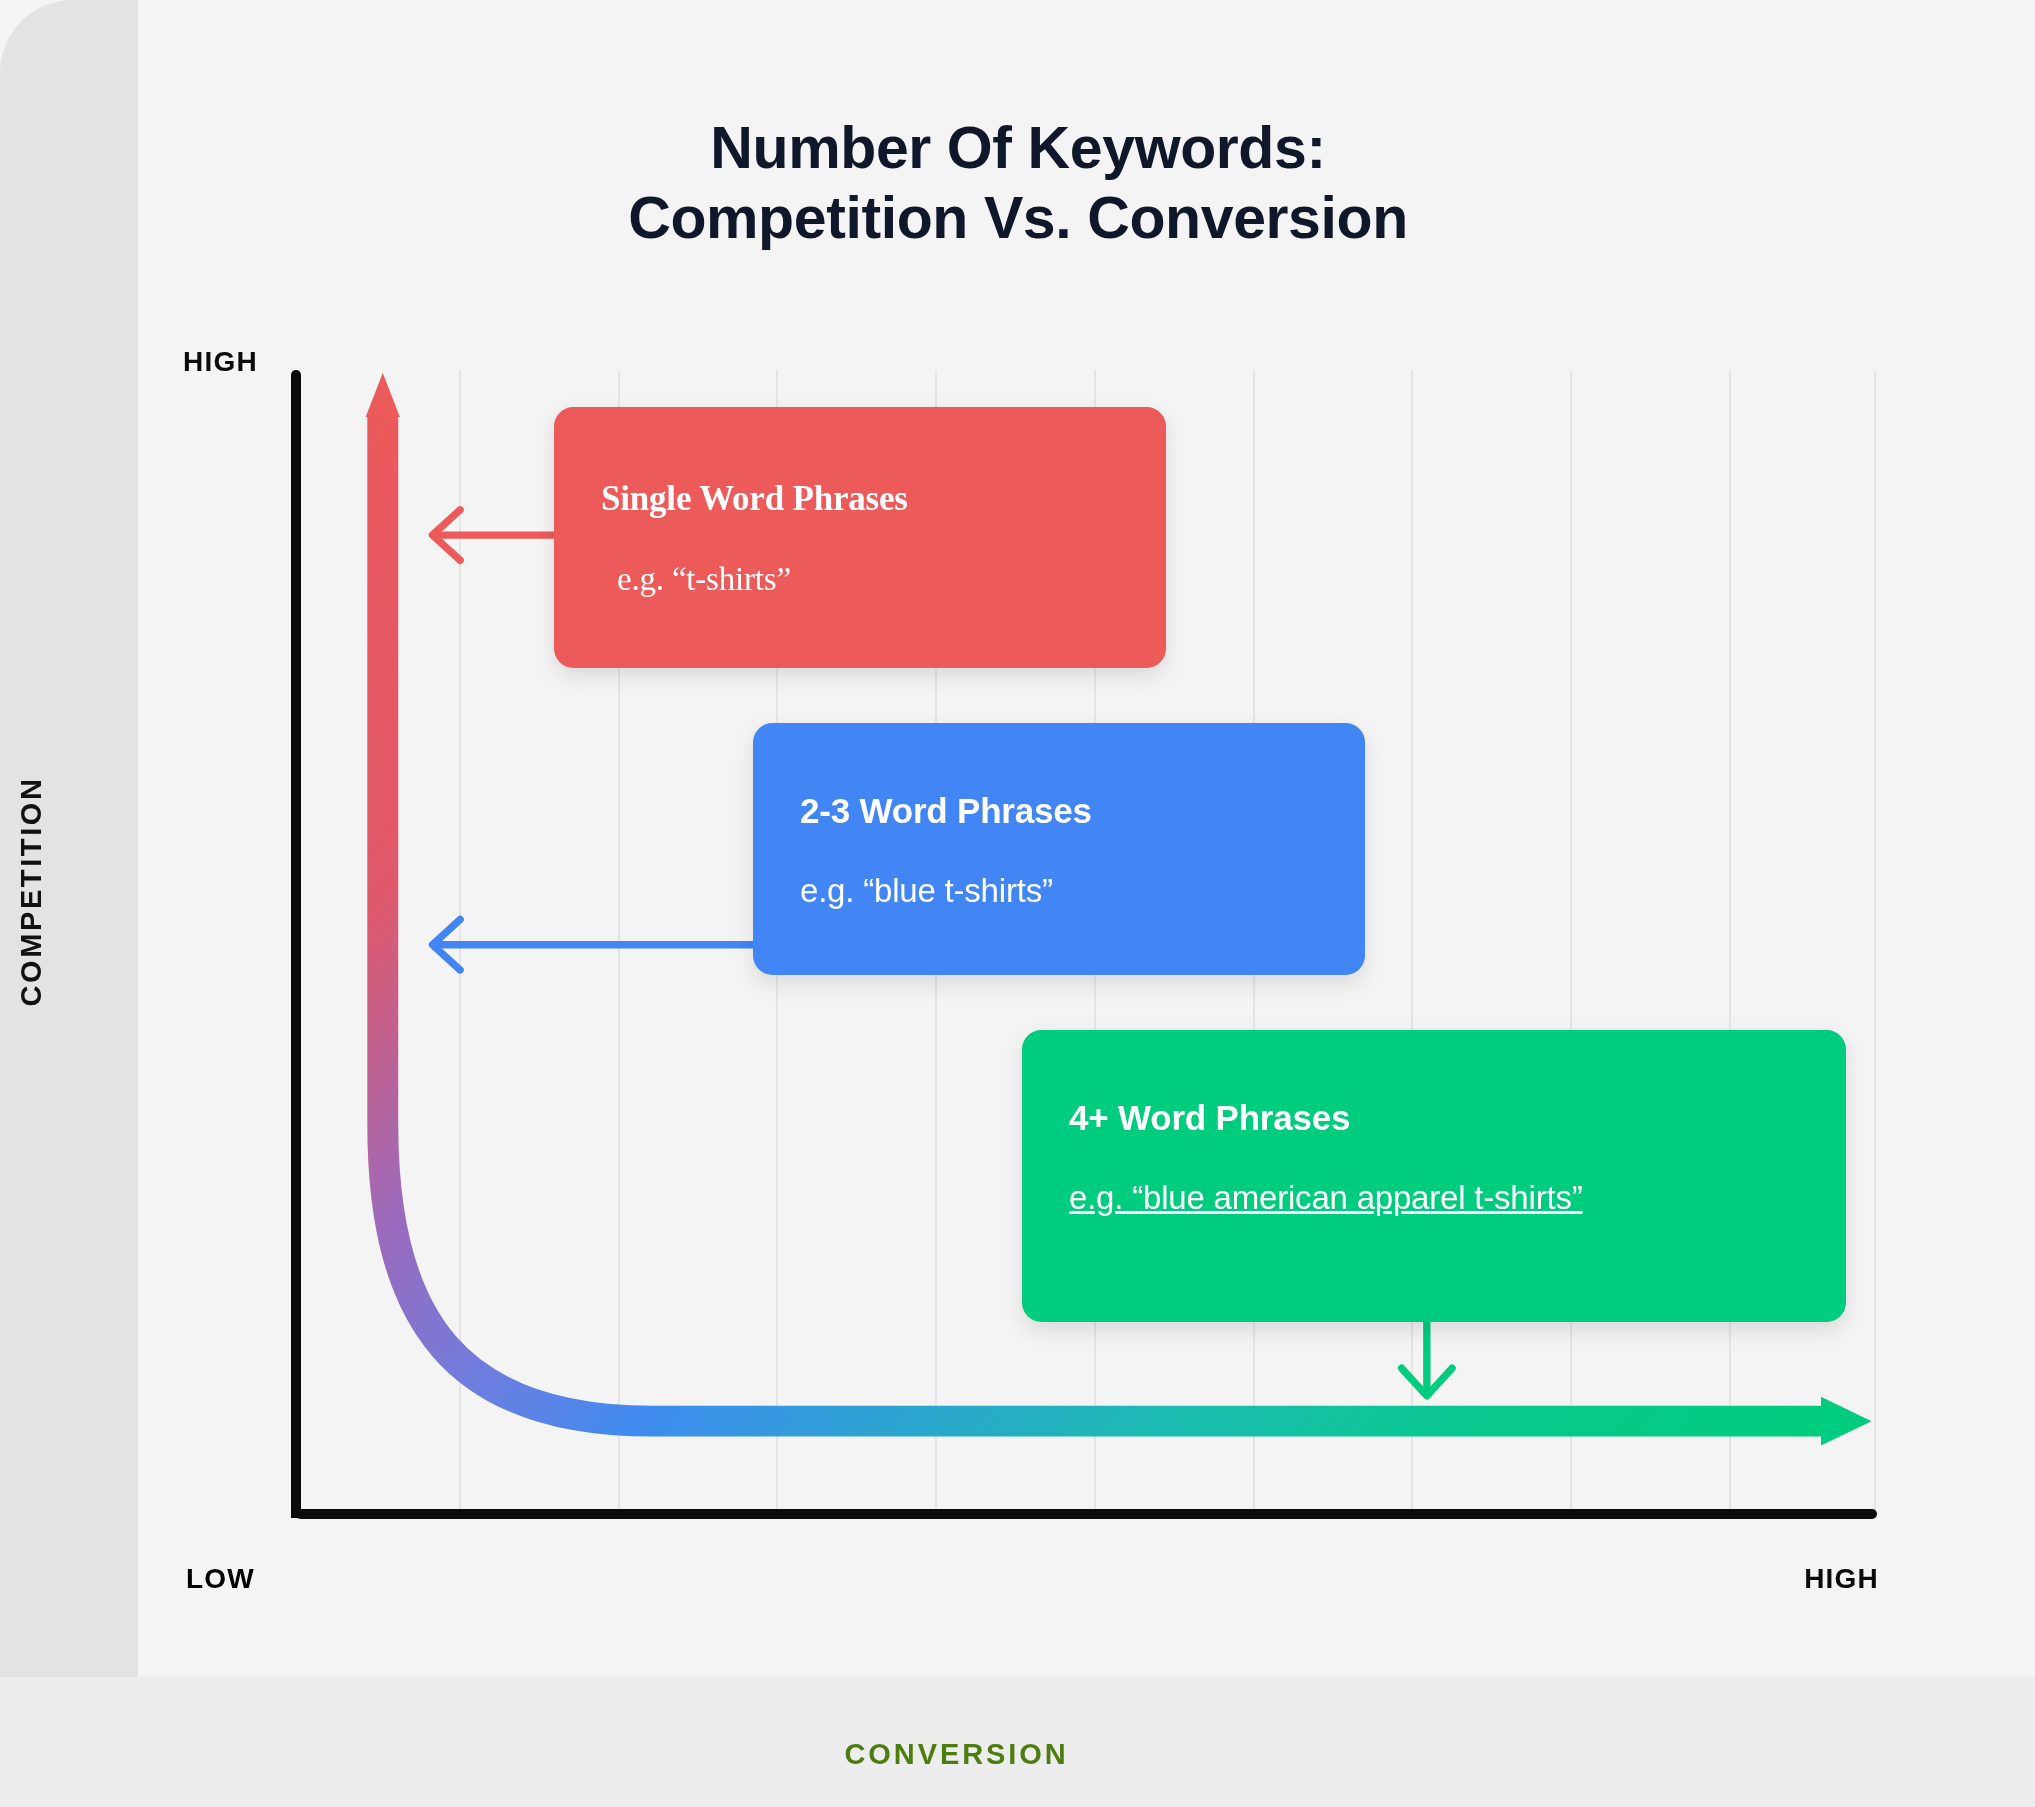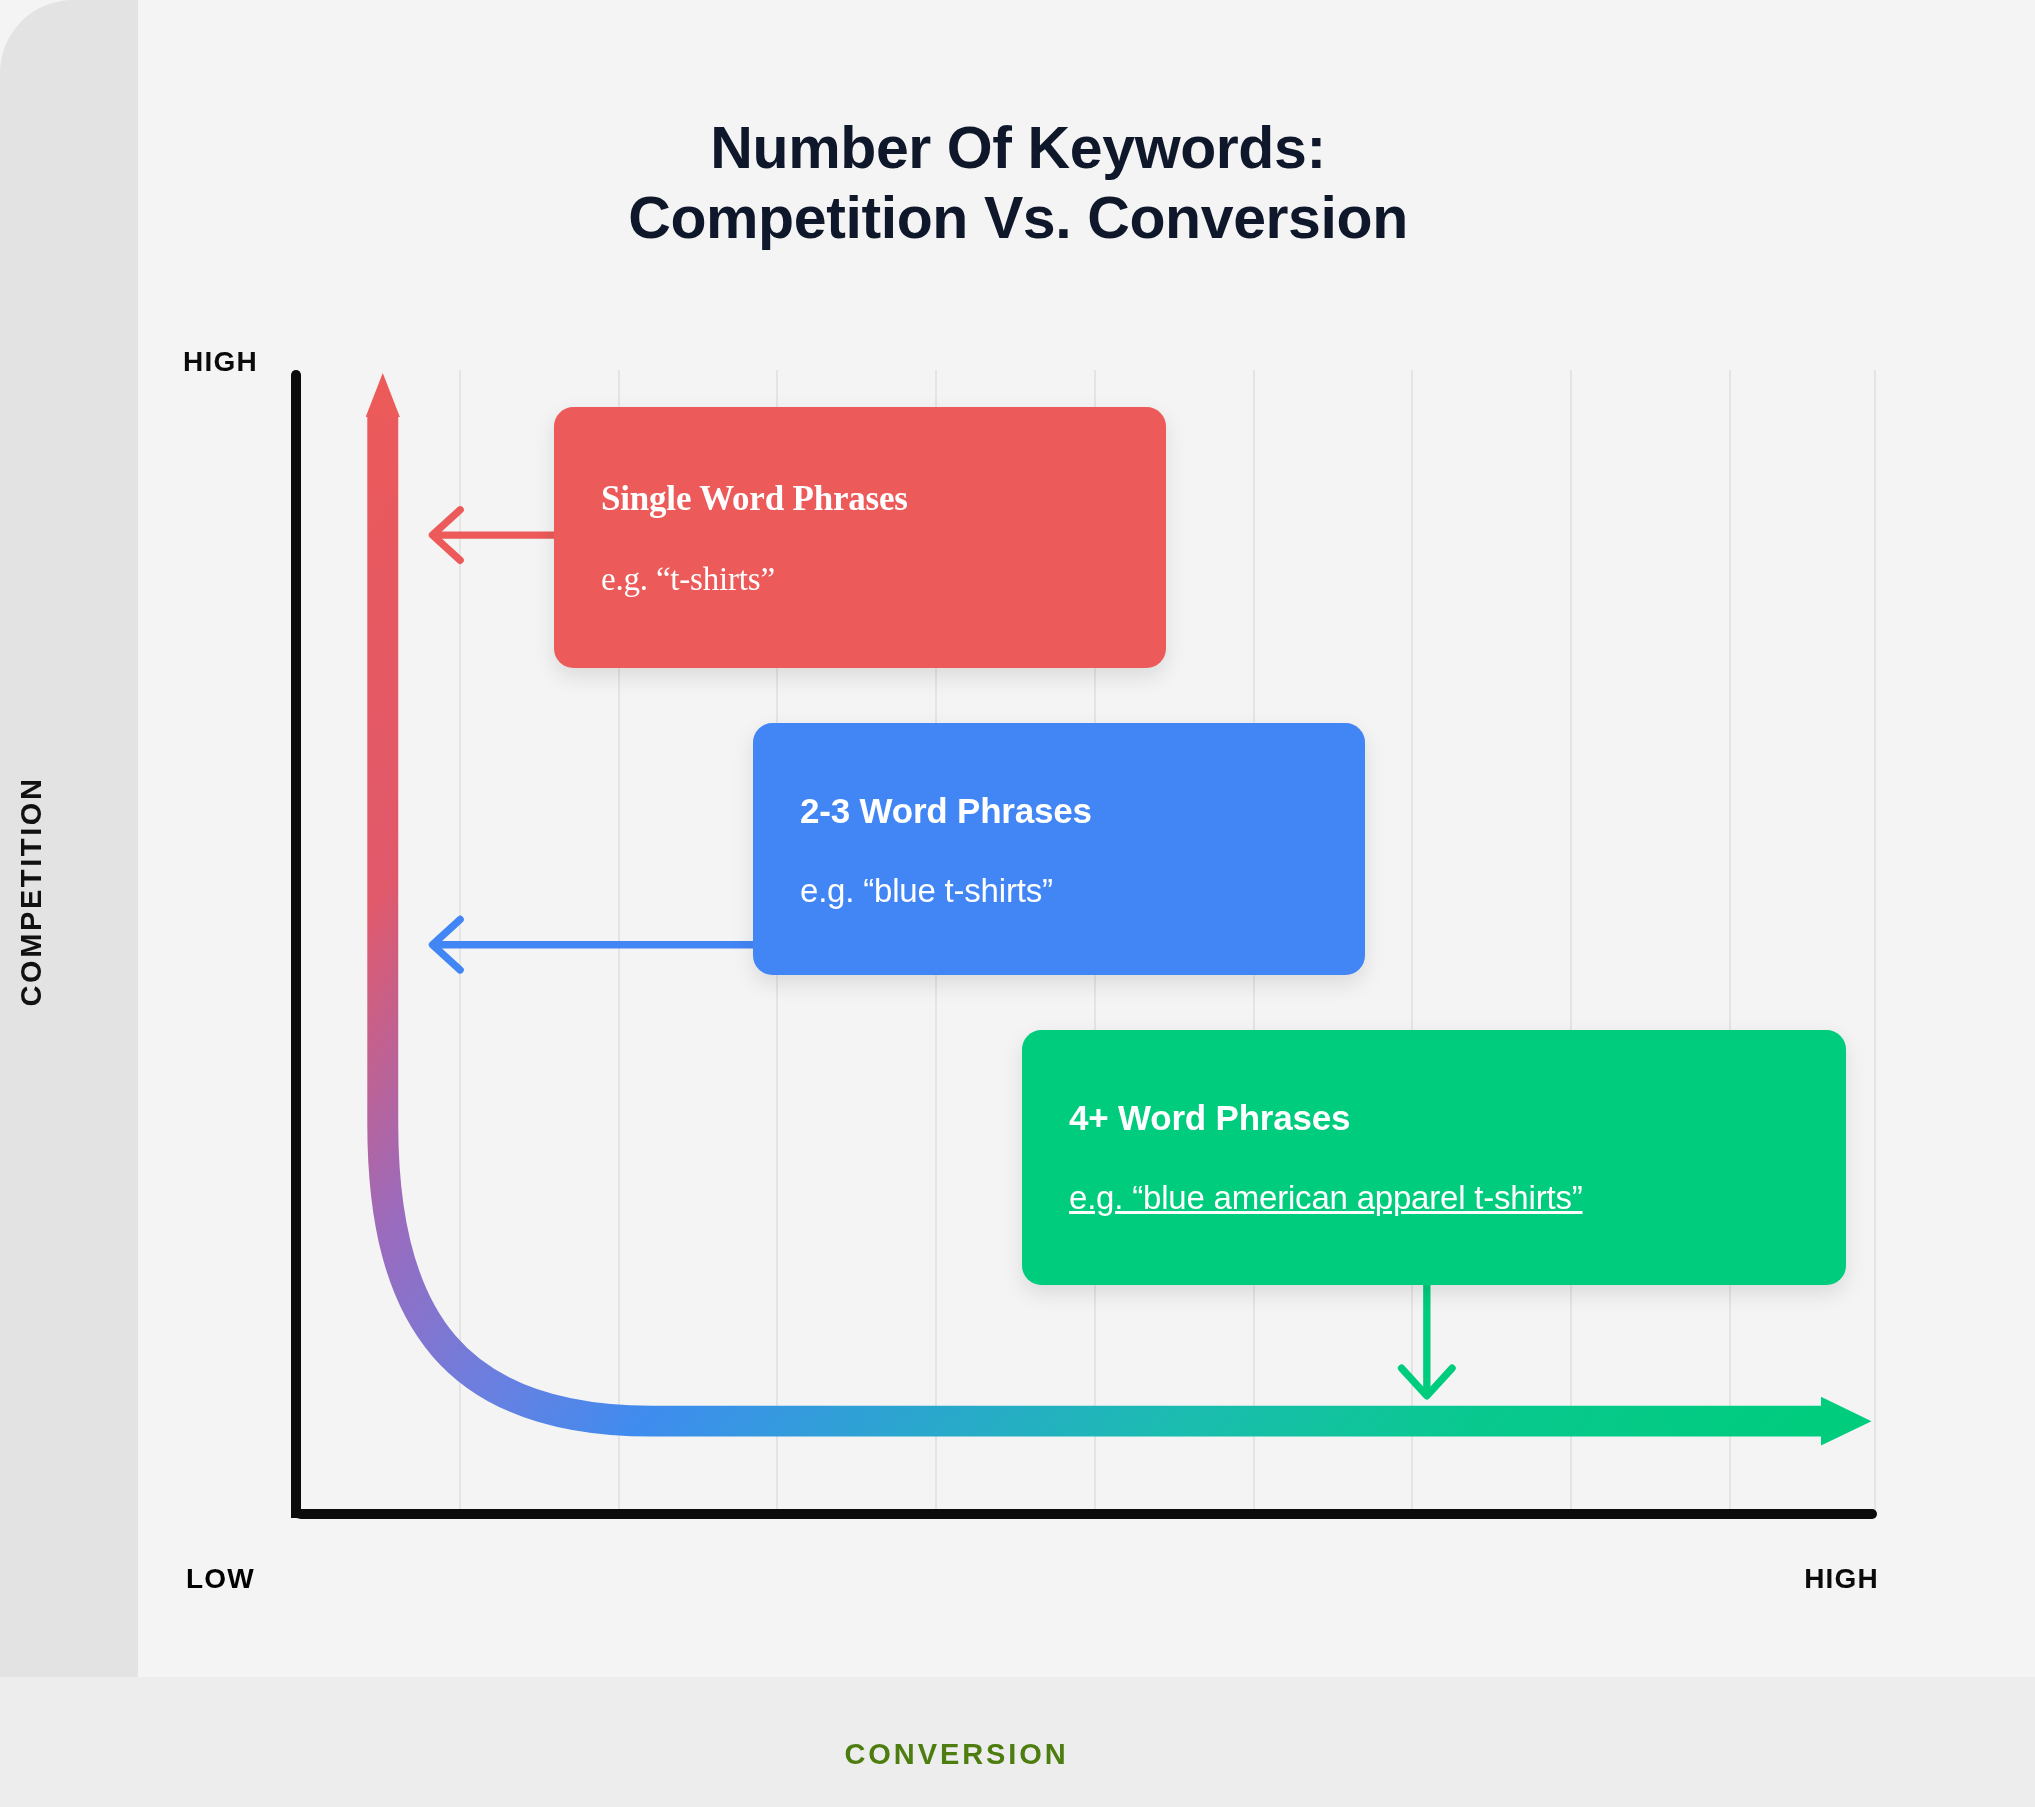--- a/index.html
+++ b/index.html
@@ -189,37 +189,37 @@
   }
   .card-red {
     left: 554px;
     top: 407px;
     width: 612px;
     height: 261px;
     background: #ec5a5a;
     font-family: Liberation Serif, serif;
   }
   .card-red .card-title { margin-top: 72px; }
-  .card-red .card-example { margin-top: 42px; }
+  .card-red .card-example { margin-top: 42px; margin-left: 16px; }
 
   .card-blue {
     left: 753px;
     top: 723px;
     width: 612px;
     height: 252px;
     background: #4285f4;
   }
   .card-blue .card-title { margin-top: 68px; }
   .card-blue .card-example { margin-top: 41px; }
 
   .card-green {
     left: 1022px;
     top: 1030px;
     width: 824px;
-    height: 255px;
+    height: 292px;
     background: #00cc7e;
   }
   .card-green .card-title { margin-top: 68px; }
   .card-green .card-example { margin-top: 41px; text-decoration: underline; }
 </style>
 </head>
 <body>
 
 <div id="root">
 

